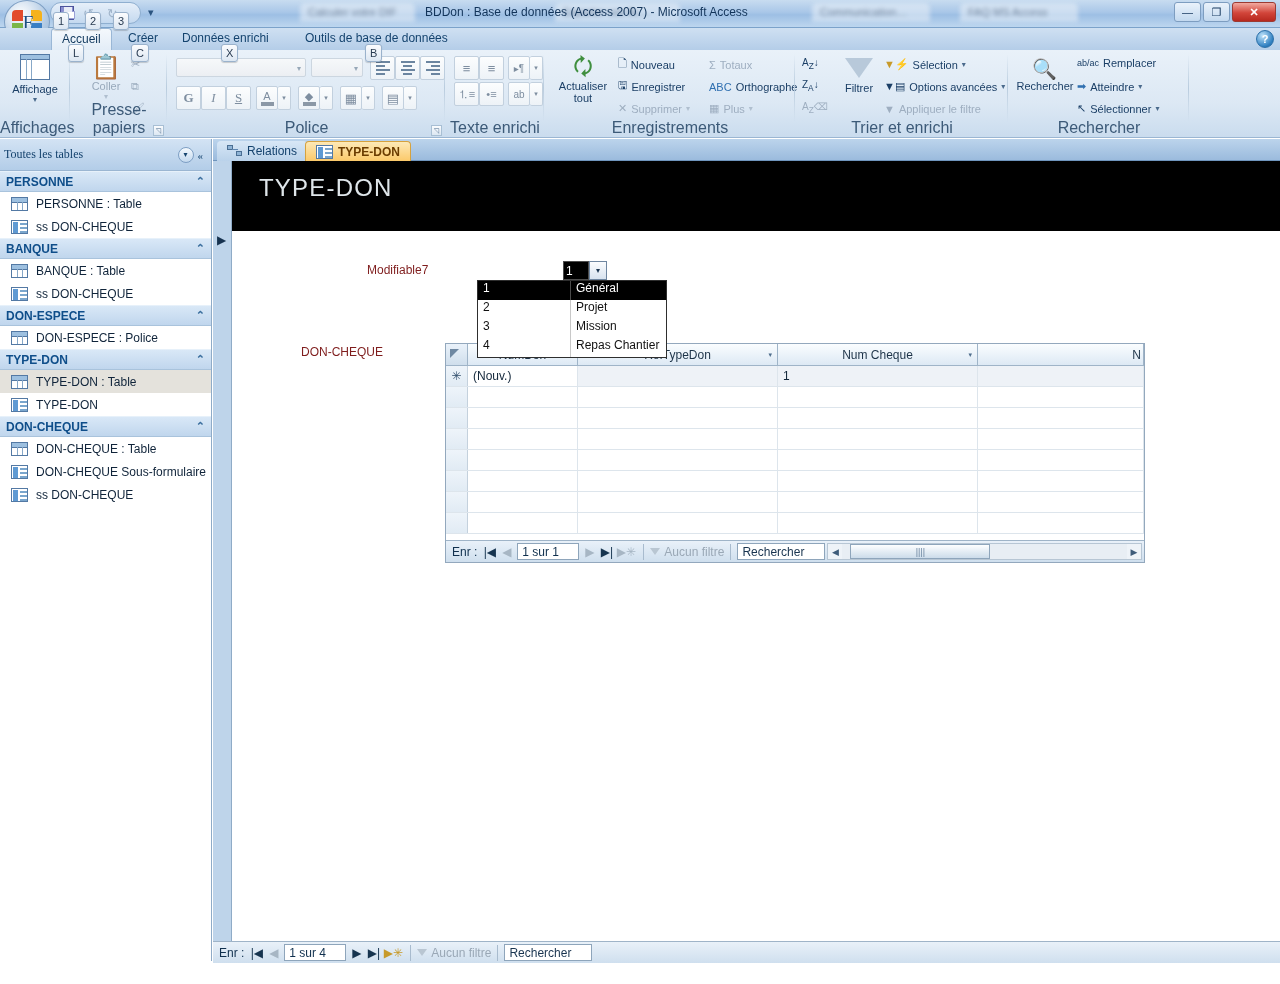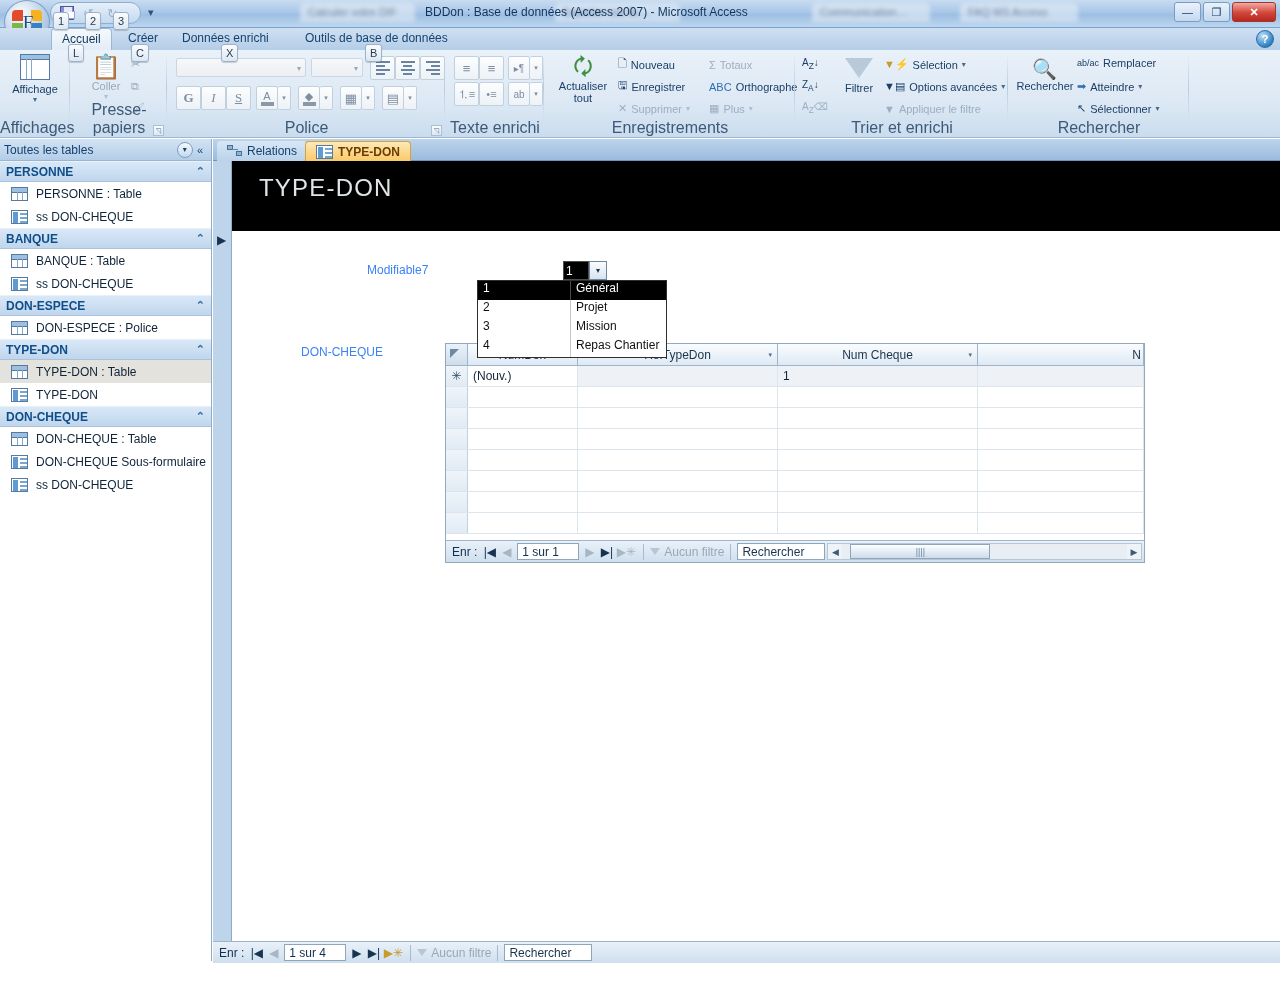--- a/index.html
+++ b/index.html
@@ -157,24 +157,24 @@
   .dlg-launch { position: absolute; bottom: 2px; right: 3px; width: 11px; height: 11px;
     border:1px solid #a8bfd4; background:linear-gradient(to bottom,#fafcfe,#dce7f2); font-size:7px;
     color:#4a6a8c; display:flex; align-items:center; justify-content:center;}
 
   
   .navpane {
     position: absolute; left: 0; top: 139px; width: 212px; height: 822px;
     background: #fff; border-right: 1px solid #8fabc7;
   }
   .nav-header {
-    height: 22px; background: linear-gradient(to bottom,#d3e3f4,#b3cde8);
+    height: 32px; background: linear-gradient(to bottom,#d3e3f4,#b3cde8);
     border-bottom: 1px solid #9bb6d2;
     display: flex; align-items: center; padding: 0 4px;
-    font-size: 12px; color: #14426d;
+    font-size: 12px; color: #14426d; font-family: Liberation Serif, serif;
   }
   .nav-header .hdr-spacer { flex: 1; }
   .nav-round {
     width: 16px; height: 16px; border-radius: 50%;
     background: linear-gradient(to bottom,#f4f9fd,#c3d9ef);
     border: 1px solid #7e9fc4; color:#16456f; font-size: 8px;
     display:flex; align-items:center; justify-content:center;
   }
   .nav-collapse { padding: 0 4px; color:#16456f; font-size: 11px; }
   .nav-group {
@@ -245,21 +245,21 @@
     position: absolute; left: 27px; top: 13px;
     font-size: 24px; color: #dfe6ea; letter-spacing: 1.2px;
   }
   .sel-strip {
     position: absolute; left: 0; top: 0; width: 19px; height: 780px;
     background: #bed4ea; border-right: 1px solid #8fabc7;
   }
   .rec-arrow { position: absolute; left: 4px; top: 72px; font-size: 12px; color: #16324f; }
   .form-body { position: absolute; left: 19px; top: 70px; right: 0; bottom: 0; background: #fff; }
 
-  .flabel { position: absolute; font-size: 12px; color: #3b82f6; }
+  .flabel { position: absolute; font-size: 12px; color: #7f1d1d; }
 
   .combo-box {
     position: absolute; left: 331px; top: 30px; width: 26px; height: 19px;
     background: #000; border: 1px solid #4d4d4d;
   }
   .combo-box .val {
     position: absolute; left: 2px; top: 2px; font-size: 12px; color: #fff;
   }
   .combo-btn {
     position: absolute; left: 357px; top: 30px; width: 18px; height: 19px;

